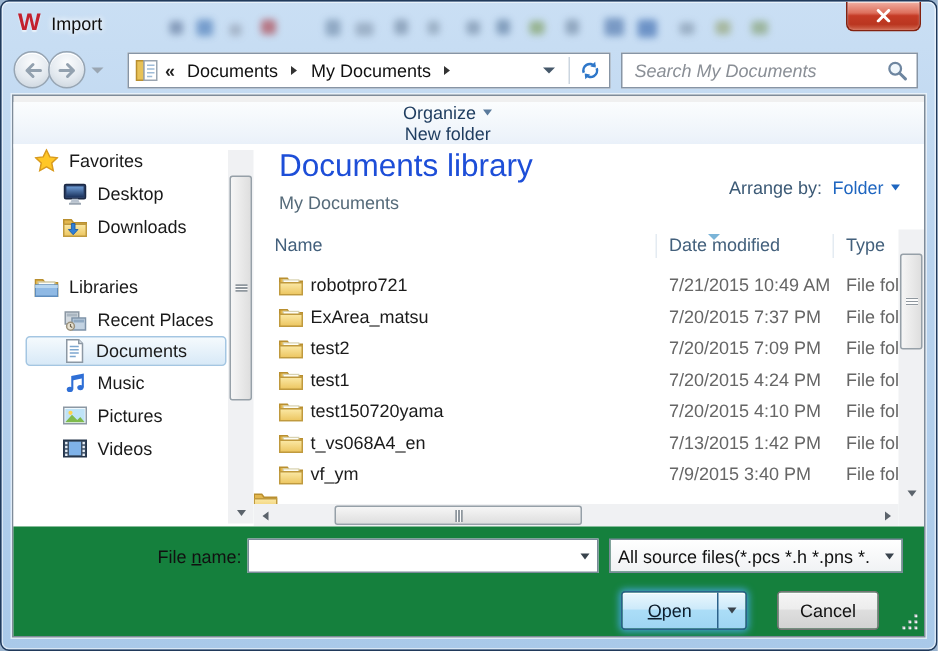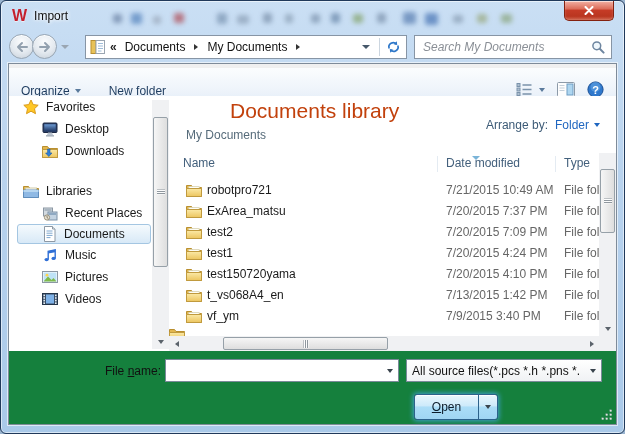--- a/index.html
+++ b/index.html
@@ -50,21 +50,21 @@
   .bc-spacer{flex:1;}
   .bc-caret{width:0;height:0;border-left:4px solid transparent;border-right:4px solid transparent;border-top:4px solid #46586a;margin-right:9px;}
   .bc-div{width:1px;height:18px;background:#ccd6e0;}
   .bc-refresh{width:26px;height:100%;display:flex;align-items:center;justify-content:center;}
   .search{position:absolute;left:413px;top:1px;width:198px;height:24px;background:#fff;border:1px solid #8795a5;display:flex;align-items:center;}
   .search input{flex:1;border:none;outline:none;font-family:"Liberation Sans",sans-serif;font-size:12px;font-style:italic;color:#333;padding:0 4px 0 8px;background:transparent;min-width:0;}
   .search input::placeholder{color:#8a8f96;font-style:italic;}
   .search-icon{margin-right:6px;flex:none;}
   
   .client{position:absolute;top:62px;left:7px;right:7px;bottom:8px;background:#f0f0f0;border:1px solid #7e8b99;box-shadow:0 0 0 1px rgba(255,255,255,.6);}
-  .toolbar{position:absolute;top:4px;left:0;right:0;height:31px;background:linear-gradient(180deg,#fbfdfe,#edf3fa 80%,#e7eff9);border-bottom:1px solid #d2deec;display:flex;align-items:flex-end;padding:0 12px;color:#1e3c5f;}
+  .toolbar{position:absolute;top:4px;left:0;right:0;height:31px;background:linear-gradient(180deg,#fbfdfe,#edf3fa 80%,#e7eff9);border-bottom:1px solid #d2deec;display:flex;align-items:center;padding:0 12px;color:#1e3c5f;flex-direction:column;}
   .tb-btn{display:flex;align-items:center;gap:5px;margin-right:28px;cursor:default;}
   .cd{width:0;height:0;border-left:3.5px solid transparent;border-right:3.5px solid transparent;border-top:4px solid #5a7a9c;}
   .tb-right{margin-left:auto;display:flex;align-items:center;gap:12px;}
   .views-group{display:flex;align-items:center;gap:6px;}
   
   .content{position:absolute;top:32px;left:0;right:0;bottom:73px;background:#fff;display:flex;overflow:hidden;}
   .sidebar{width:160px;flex:none;position:relative;padding-top:0;color:#1a1a1a;}
   .side-item{height:22px;display:flex;align-items:center;gap:7px;padding-left:33px;}
   .side-item.group{padding-left:14px;}
   .side-item.selected{background:linear-gradient(180deg,#f5fafd,#d8e9f7);border:1px solid #a4c6e2;border-radius:3px;margin:0 18px 0 8px;padding-left:24px;height:20px;}
@@ -76,21 +76,21 @@
   .tri-down{width:0;height:0;border-left:3.5px solid transparent;border-right:3.5px solid transparent;border-top:4.5px solid #5b636b;}
   .tri-left{width:0;height:0;border-top:3.5px solid transparent;border-bottom:3.5px solid transparent;border-right:4.5px solid #5b636b;}
   .tri-right{width:0;height:0;border-top:3.5px solid transparent;border-bottom:3.5px solid transparent;border-left:4.5px solid #5b636b;}
   .sb-thumb-v{position:absolute;left:1px;right:1px;background:linear-gradient(90deg,#f6f6f6,#dedede);border:1px solid #96a0a8;border-radius:2px;}
   .sb-thumb-h{position:absolute;top:1px;bottom:1px;background:linear-gradient(180deg,#f6f6f6,#dedede);border:1px solid #96a0a8;border-radius:2px;}
   .grip-h{position:absolute;left:50%;top:50%;transform:translate(-50%,-50%);width:8px;height:5px;
     background:repeating-linear-gradient(180deg,#8f979e 0 1px,rgba(255,255,255,.9) 1px 2px);}
   .grip-v{position:absolute;left:50%;top:50%;transform:translate(-50%,-50%);width:5px;height:8px;
     background:repeating-linear-gradient(90deg,#8f979e 0 1px,rgba(255,255,255,.9) 1px 2px);}
   .main{flex:1;position:relative;overflow:hidden;}
-  .lib-title{position:absolute;left:17px;top:3px;font-size:21px;color:#c2410c;margin-left:44px;}
+  .lib-title{position:absolute;left:17px;top:3px;font-size:21px;color:#1d4ed8;}
   .lib-sub{position:absolute;left:17px;top:32px;color:#56giallo6b7a;color:#566b7a;}
   .arrange{position:absolute;right:16px;top:22px;display:flex;align-items:center;gap:7px;color:#3c5a76;}
   .arrange-value{color:#1f66c0;display:flex;align-items:center;gap:5px;}
   .cd-blue{width:0;height:0;border-left:3.5px solid transparent;border-right:3.5px solid transparent;border-top:4px solid #1f66c0;}
   .col-header{position:absolute;top:57px;left:0;right:17px;height:20px;color:#43607c;}
   .col-header span{position:absolute;top:3px;}
   .col-name{left:14px;} .col-date{left:277px;} .col-type{left:395px;}
   .col-sep{position:absolute;top:2px;width:1px;height:16px;background:#e4ebf2;}
   .sort-glyph{position:absolute;left:303px;top:0;width:0;height:0;border-left:4px solid transparent;border-right:4px solid transparent;border-top:4px solid #7ab4d8;}
   .rows{position:absolute;top:84px;left:0;right:17px;bottom:15px;overflow:hidden;}
@@ -504,20 +504,23 @@
           </span>
       </div>
       <div class="open-btn">
         <span class="open-main">
             <span><span class="accel">O</span><span>pen</span></span>
           </span>
         <span class="open-arrow">
             <span class="ca"></span>
           </span>
       </div>
+      <div class="cancel-btn">
+        <span>Cancel</span>
+      </div>
       <svg class="resize-grip" width="13" height="13" viewBox="0 0 13 13">
         <rect x="9.5" y="1.5" width="2" height="2" fill="#a8aeb4"></rect>
           <rect x="10.2" y="2.2" width="1.3" height="1.3" fill="#fdfdfd"></rect>
         <rect x="9.5" y="5.5" width="2" height="2" fill="#a8aeb4"></rect>
           <rect x="10.2" y="6.2" width="1.3" height="1.3" fill="#fdfdfd"></rect>
         <rect x="9.5" y="9.5" width="2" height="2" fill="#a8aeb4"></rect>
           <rect x="10.2" y="10.2" width="1.3" height="1.3" fill="#fdfdfd"></rect>
         <rect x="5.5" y="5.5" width="2" height="2" fill="#a8aeb4"></rect>
           <rect x="6.2" y="6.2" width="1.3" height="1.3" fill="#fdfdfd"></rect>
         <rect x="5.5" y="9.5" width="2" height="2" fill="#a8aeb4"></rect>

